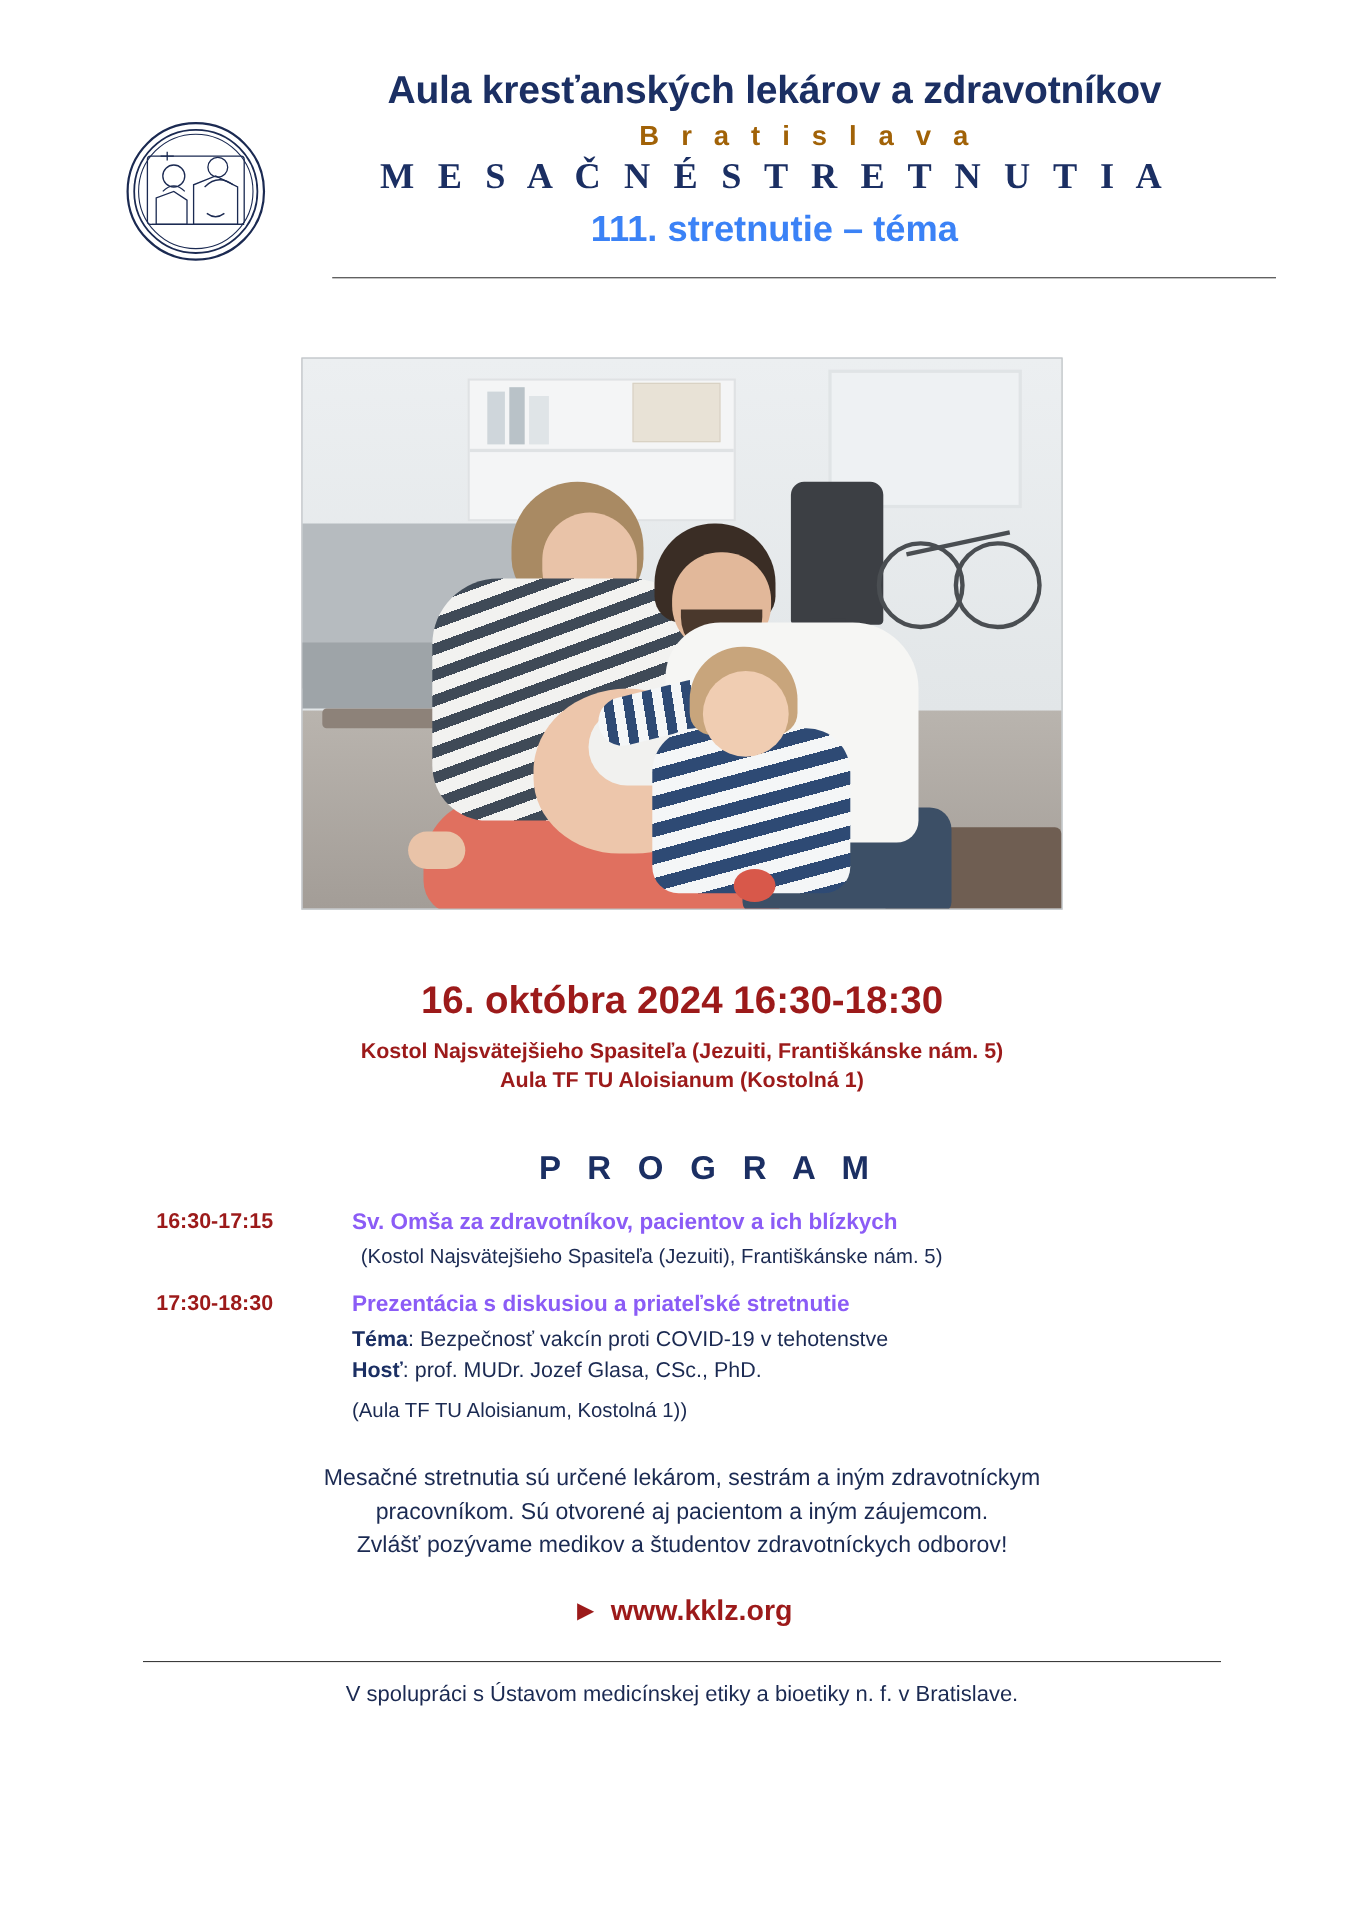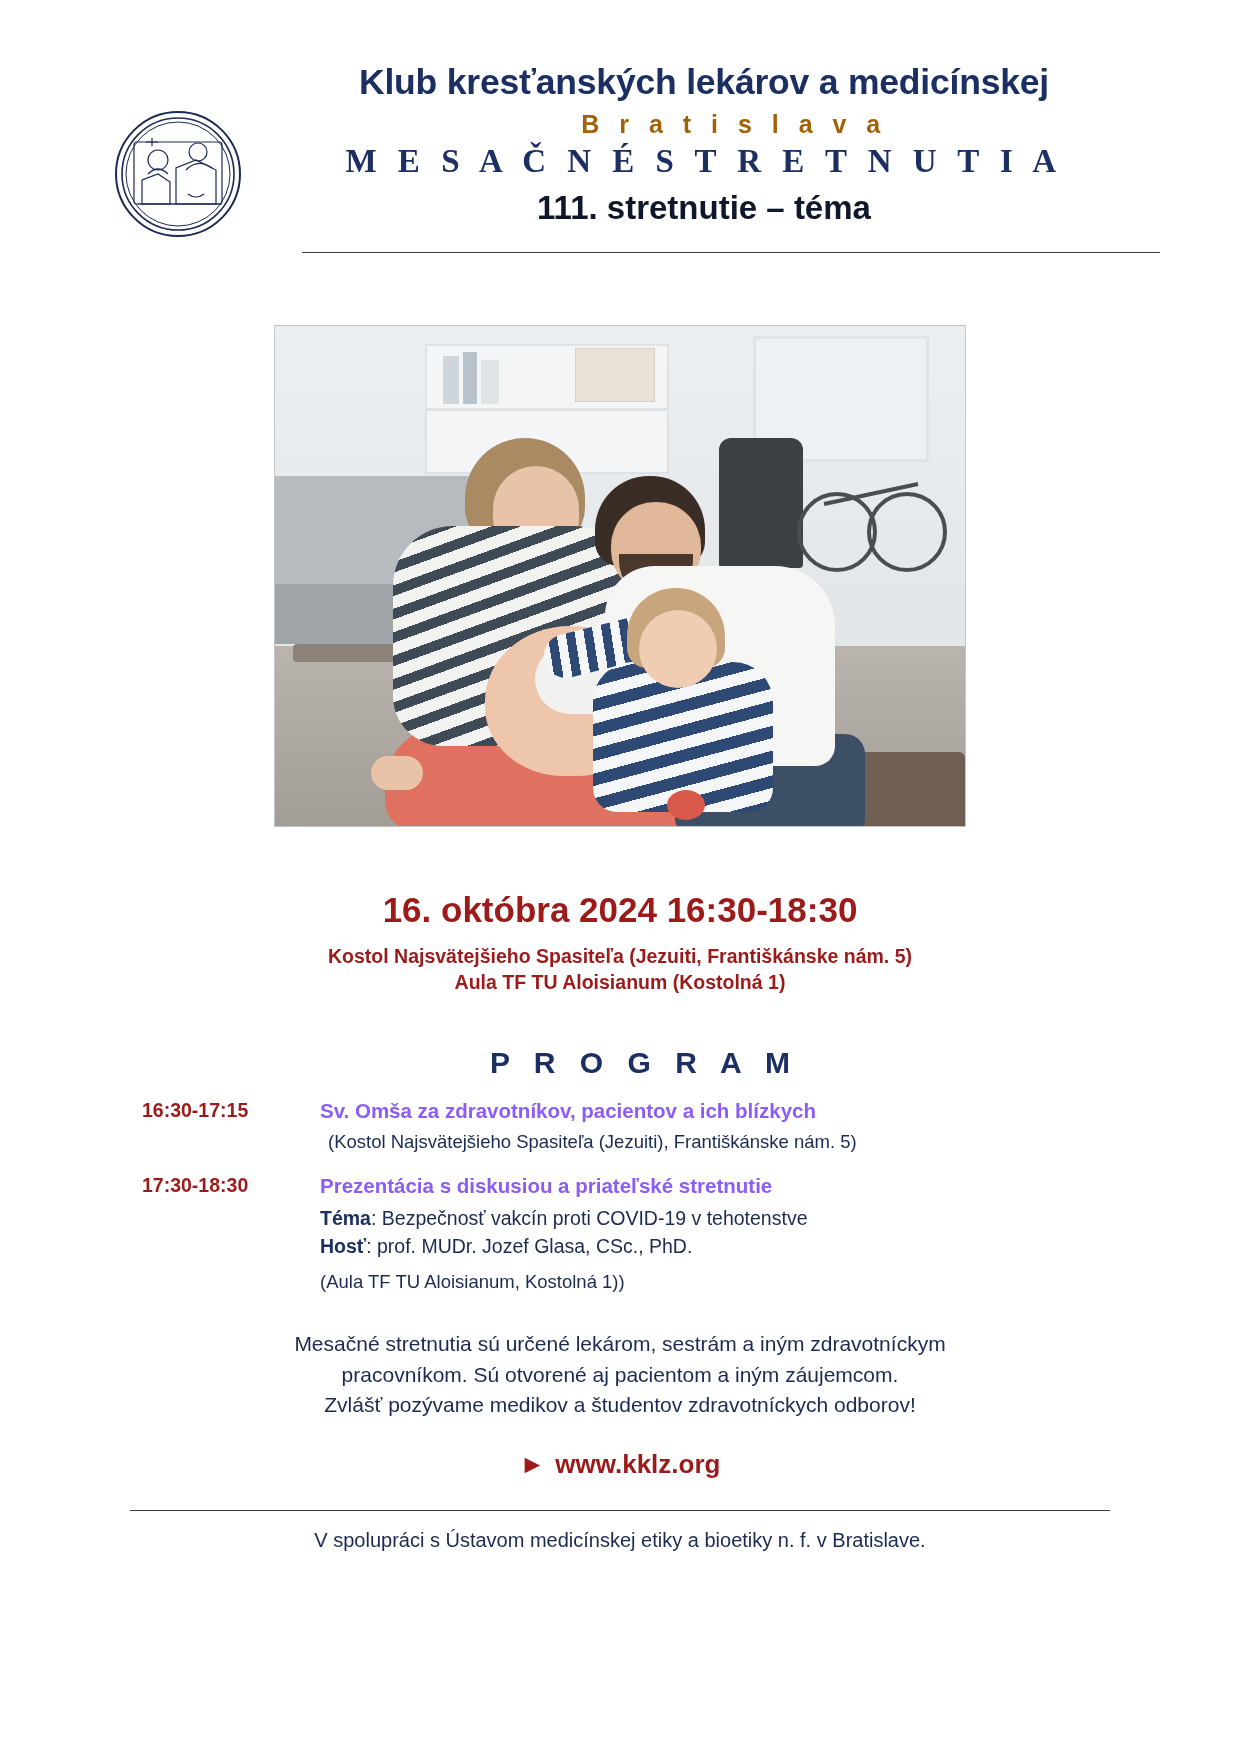--- a/index.html
+++ b/index.html
@@ -62,21 +62,21 @@
     font-weight: bold;
     color: #1b2f63;
     letter-spacing: 6.5px;
     line-height: 1.2;
     margin-top: 2px;
     font-family: Liberation Serif, serif;
   }
   .title-meeting {
     font-size: 33px;
     font-weight: bold;
-    color: #0f172a;
+    color: #3b82f6;
     line-height: 1.2;
     margin-top: 6px;
   }
   .rule-top {
     margin: 12px 80px 0 302px;
     border: 0;
     border-top: 1.4px solid #3b3b3b;
   }
 
   
@@ -261,21 +261,21 @@
           <path d="M36 66 q10 -10 20 0"></path>
           <circle cx="86" cy="44" r="9"></circle>
           <path d="M74 62 q12 -12 26 -2"></path>
           <path d="M26 96 L110 96"></path>
           <path d="M40 38 L40 30 M46 34 L34 34"></path>
           <path d="M92 86 q-8 6 -16 0"></path>
         </g>
       </svg>
     </div>
     <div class="header-text">
-      <div class="title-main">Klub kresťanských lekárov a medicínskej</div>
+      <div class="title-main">Aula kresťanských lekárov a zdravotníkov</div>
       <div class="title-city">B r a t i s l a v a</div>
       <div class="title-sub">M E S A Č N É S T R E T N U T I A</div>
       <div class="title-meeting">111. stretnutie – téma</div>
     </div>
   </div>
   <hr class="rule-top">
 
   <div class="photo-wrap">
     <div class="photo">
       <div class="ph-wallA"></div>

